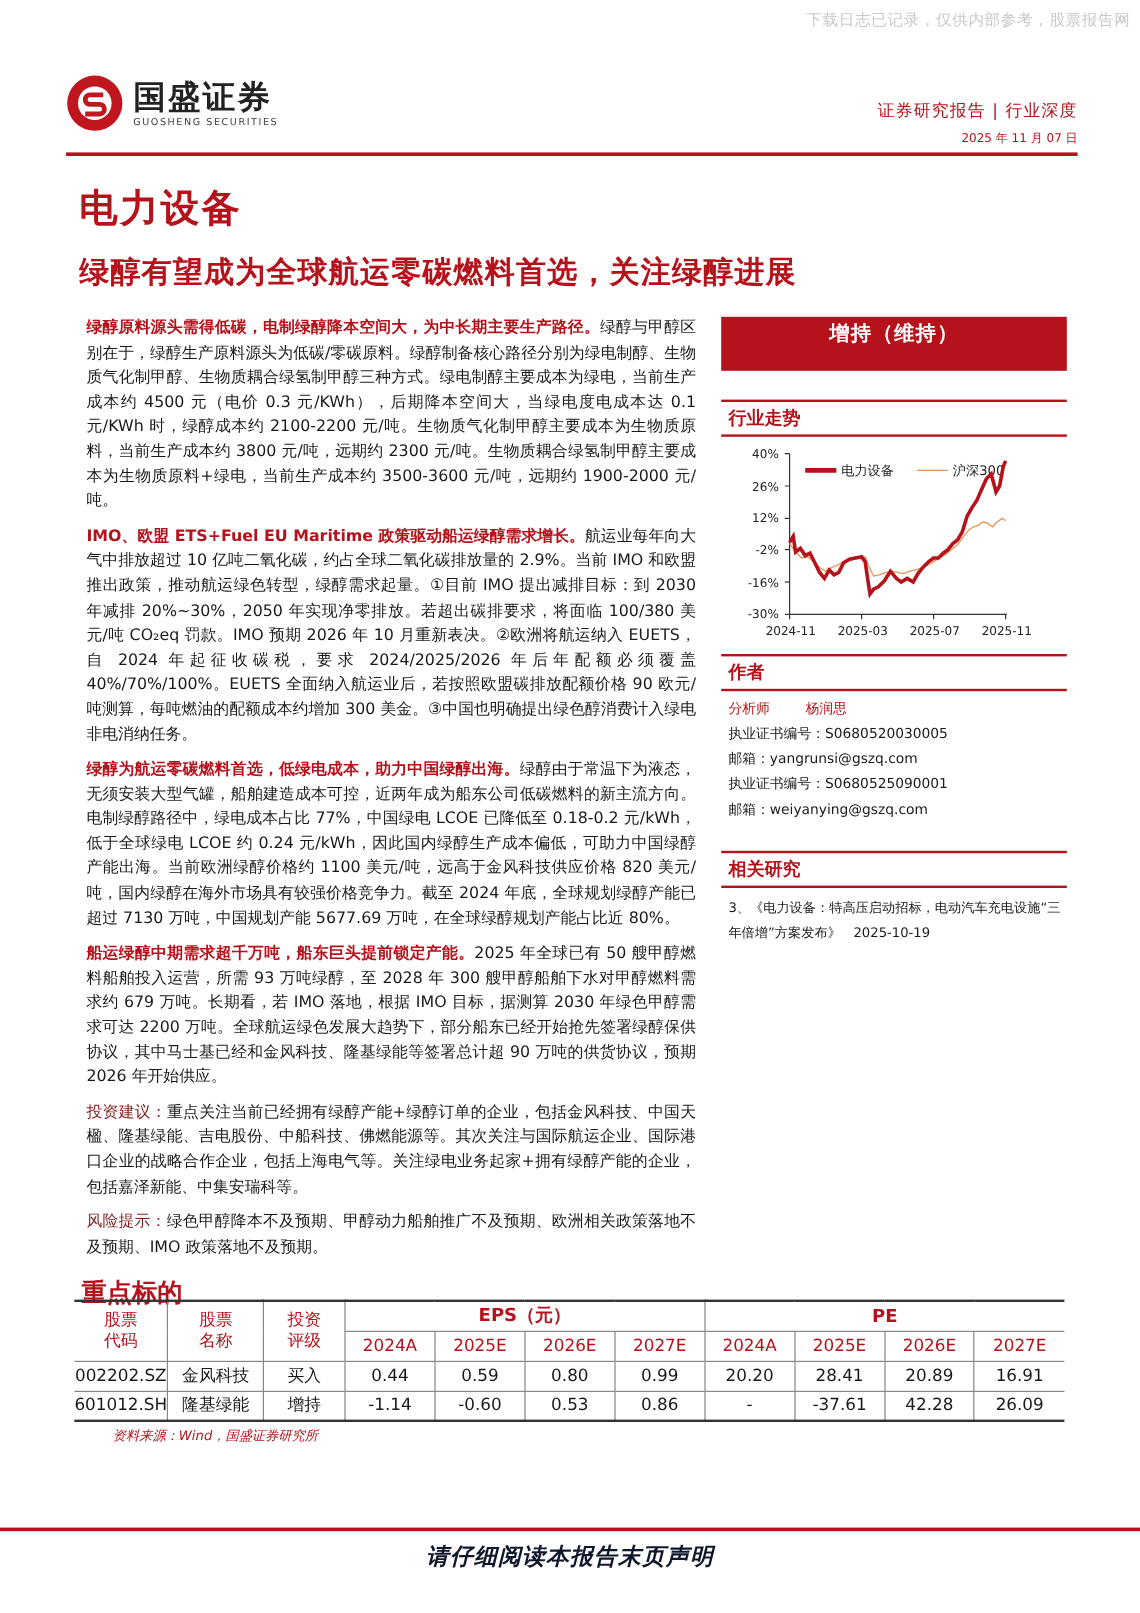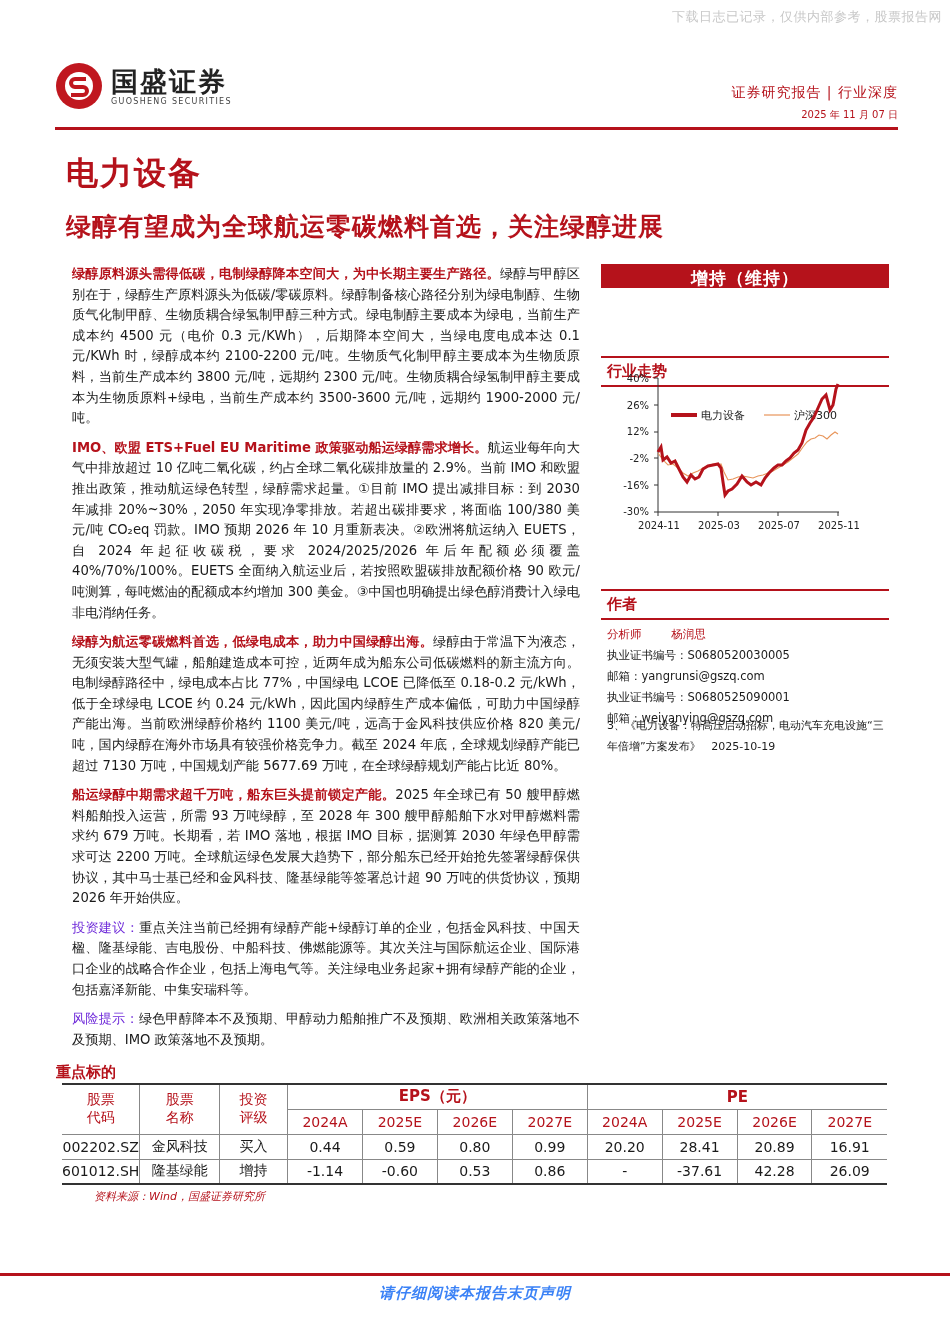--- a/index.html
+++ b/index.html
@@ -13,39 +13,39 @@
   .logo-en { font-size: 8px; color: #444; letter-spacing: 1.3px; }
   .hdr-right { position: absolute; right: 52px; top: 84px; text-align: right; }
   .hdr-type { font-size: 14px; color: #b5121b; letter-spacing: 1px; }
   .hdr-date { font-size: 10px; color: #b5121b; margin-top: 6px; }
   .hdr-rule { position: absolute; left: 55px; right: 52px; top: 127px; height: 3px; background: #b5121b; }
   .sector { position: absolute; left: 66px; top: 152px; font-size: 32px; font-weight: bold; color: #b5121b; font-family: "DejaVu Serif", serif; letter-spacing: 2px; }
   .headline { position: absolute; left: 66px; top: 210px; font-size: 25px; font-weight: bold; color: #b5121b; font-family: "DejaVu Serif", serif; letter-spacing: 1px; }
   .main { position: absolute; left: 72px; top: 264px; width: 508px; font-size: 13.2px; line-height: 20.6px; text-align: justify; }
   .main p { margin-bottom: 9px; }
   .main .lead { color: #b5121b; font-weight: bold; }
-  .main .lbl { color: #6d28d9; }
+  .main .lbl { color: #7f1d1d; }
   .side { position: absolute; left: 601px; top: 264px; width: 288px; }
-  .rating { background: #b5121b; color: #fff; text-align: center; font-size: 17px; font-weight: bold; height: 24px; line-height: 28px; letter-spacing: 1px; }
-  .sec-h { border-top: 2px solid #b5121b; border-bottom: 2px solid #b5121b; padding: 4px 6px; font-size: 15px; font-weight: bold; color: #b5121b; font-family: "DejaVu Serif", serif; margin-top: 44px; }
+  .rating { background: #b5121b; color: #fff; text-align: center; font-size: 17px; font-weight: bold; height: 45px; line-height: 28px; letter-spacing: 1px; }
+  .sec-h { border-top: 2px solid #b5121b; border-bottom: 2px solid #b5121b; padding: 4px 6px; font-size: 15px; font-weight: bold; color: #b5121b; font-family: "DejaVu Serif", serif; }
   .chart { position: relative; height: 200px; }
   .author-line { font-size: 11.5px; line-height: 21px; padding-left: 6px; }
   .author-name { color: #b5121b; font-weight: normal; }
   .rel-item { font-size: 11px; line-height: 21px; padding-left: 6px; padding-right: 4px; }
-  .tbl-title { position: absolute; left: 56px; top: 1063px; font-size: 15px; font-weight: bold; color: #b5121b; font-family: "DejaVu Serif", serif; }
+  .tbl-title { position: absolute; left: 68px; top: 1063px; font-size: 21px; font-weight: bold; color: #b5121b; font-family: "DejaVu Serif", serif; }
   table.stocks { position: absolute; left: 62px; top: 1083px; width: 825px; border-collapse: collapse; font-size: 14px; }
   table.stocks th, table.stocks td { border: 1px solid #888; text-align: center; height: 25px; }
   table.stocks { border-top: 2px solid #333; border-bottom: 2px solid #333; }
   table.stocks th { color: #b5121b; font-weight: normal; }
   table.stocks th.grp { font-weight: bold; font-size: 15px; }
   table.stocks tr > *:first-child { border-left: none; }
   table.stocks tr > *:last-child { border-right: none; }
   .source { position: absolute; left: 62px; top: 1189px; font-size: 11px; color: #b5121b; font-style: italic; margin-left: 32px; }
   .foot-rule { position: absolute; left: 0; right: 0; top: 1273px; height: 3px; background: #b5121b; }
-  .foot-text { position: absolute; left: 0; width: 950px; top: 1284px; text-align: center; font-size: 15px; color: #3b82f6; font-style: italic; font-weight: bold; letter-spacing: 1px; }
+  .foot-text { position: absolute; left: 0; width: 950px; top: 1284px; text-align: center; font-size: 19px; color: #0f172a; font-style: italic; font-weight: bold; letter-spacing: 1px; }
 </style>
 </head>
 <body>
 
 <div class="watermark">下载日志已记录，仅供内部参考，股票报告网</div>
 
 <div class="logo">
   <div class="logo-mark">
     <svg width="48" height="48" viewBox="0 0 48 48">
       <circle cx="24" cy="24" r="23" fill="#c0171f"></circle>
@@ -135,20 +135,21 @@
     <span class="author-name">分析师</span>
     <span class="author-name" style="margin-left:26px">杨润思</span>
   </div>
   <div class="author-line"><span>执业证书编号：</span><span>S0680520030005</span></div>
   <div class="author-line"><span>邮箱：</span><span>yangrunsi@gszq.com</span></div>
   <div class="author-line"><span>执业证书编号：</span><span>S0680525090001</span></div>
   <div class="author-line"><span>邮箱：</span><span>weiyanying@gszq.com</span></div>
 </div>
 
 <div style="position:absolute;left:601px;top:709px;width:288px">
+  <div class="sec-h">相关研究</div>
   <div style="height:6px"></div>
   <div class="rel-item"><span>3、《电力设备：特高压启动招标，电动汽车充电设施“三年倍增”方案发布》</span>&nbsp;&nbsp;&nbsp;<span>2025-10-19</span></div>
 </div>
 
 <div class="tbl-title">重点标的</div>
 <table class="stocks">
   <colgroup>
     <col style="width:77px">
       <col style="width:80px">
       <col style="width:68px">

